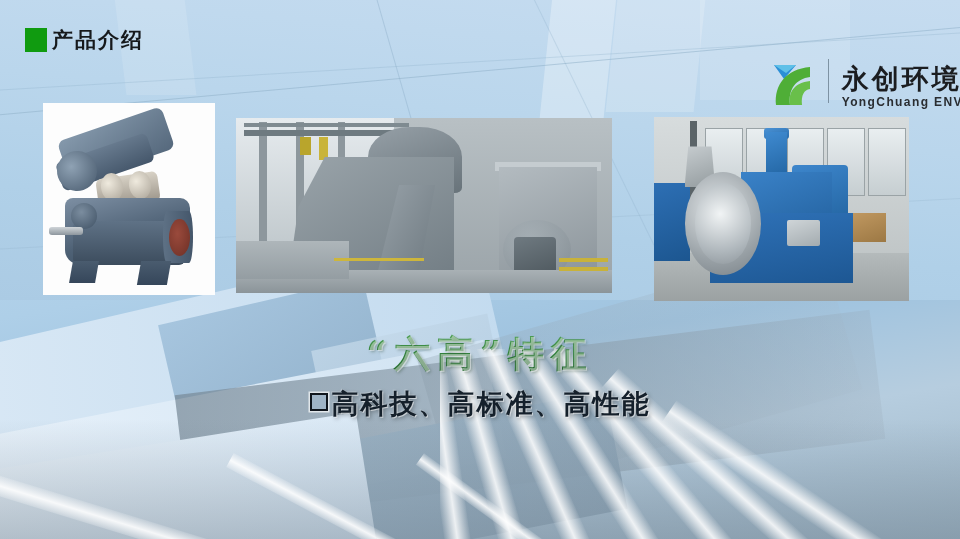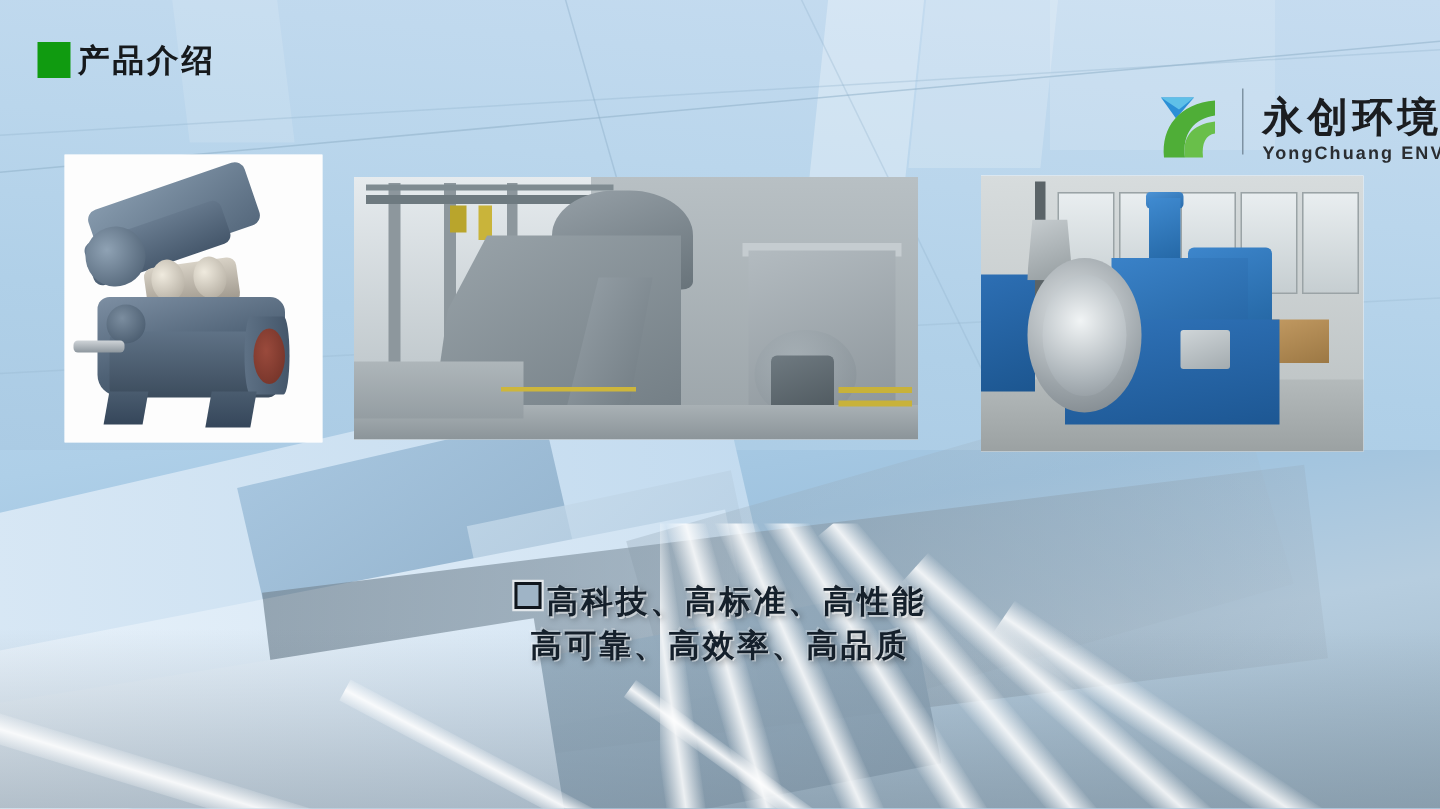--- a/index.html
+++ b/index.html
@@ -216,21 +216,21 @@
     font-size:36px;font-weight:bold;letter-spacing:7px;
     color:#2e8b3d;
     text-shadow:1px 1px 0 rgba(255,255,255,.45), 2px 2px 3px rgba(40,70,45,.35);
     background:linear-gradient(180deg,#56a85c 0%,#2f7f39 55%,#1d5f28 100%);
     -webkit-background-clip:text;background-clip:text;
     -webkit-text-fill-color:transparent;
   }
   .bullets{
     position:absolute;left:0;top:388px;width:960px;text-align:center;
     font-family:Liberation Mono, monospace;
-    font-size:21px;font-weight:bold;letter-spacing:2px;line-height:1.38;
+    font-size:27px;font-weight:bold;letter-spacing:2px;line-height:1.38;
     color:#15202b;
     text-shadow:1px 1px 0 rgba(255,255,255,.55), -1px -1px 0 rgba(255,255,255,.25), 2px 2px 4px rgba(0,0,0,.35);
   }
   .bullet-mark{
     display:inline-block;width:14px;height:14px;margin-right:4px;
     border:2.5px solid #10161d;background:#9fb4c6;
     box-shadow:0 0 0 1.5px rgba(255,255,255,.7);
     vertical-align:2px;
   }
   .line2{display:block;}
@@ -360,19 +360,19 @@
       <div class="mach-mot"></div>
       <div class="mach-body"></div>
       <div class="mach-base"></div>
       <div class="hopper"></div>
       <div class="volute"></div>
       <div class="volute-in"></div>
       <div class="panel-b"></div>
     </div>
   </div>
 
+  <div class="headline">“六高”特征</div>
 
   <div class="bullets">
     <span class="bullet-mark"></span><span>高科技、高标准、高性能</span>
-    <span class="line2">高可靠、高效率、高品质</span>
   </div>
 
 </div>
 
 </body></html>

